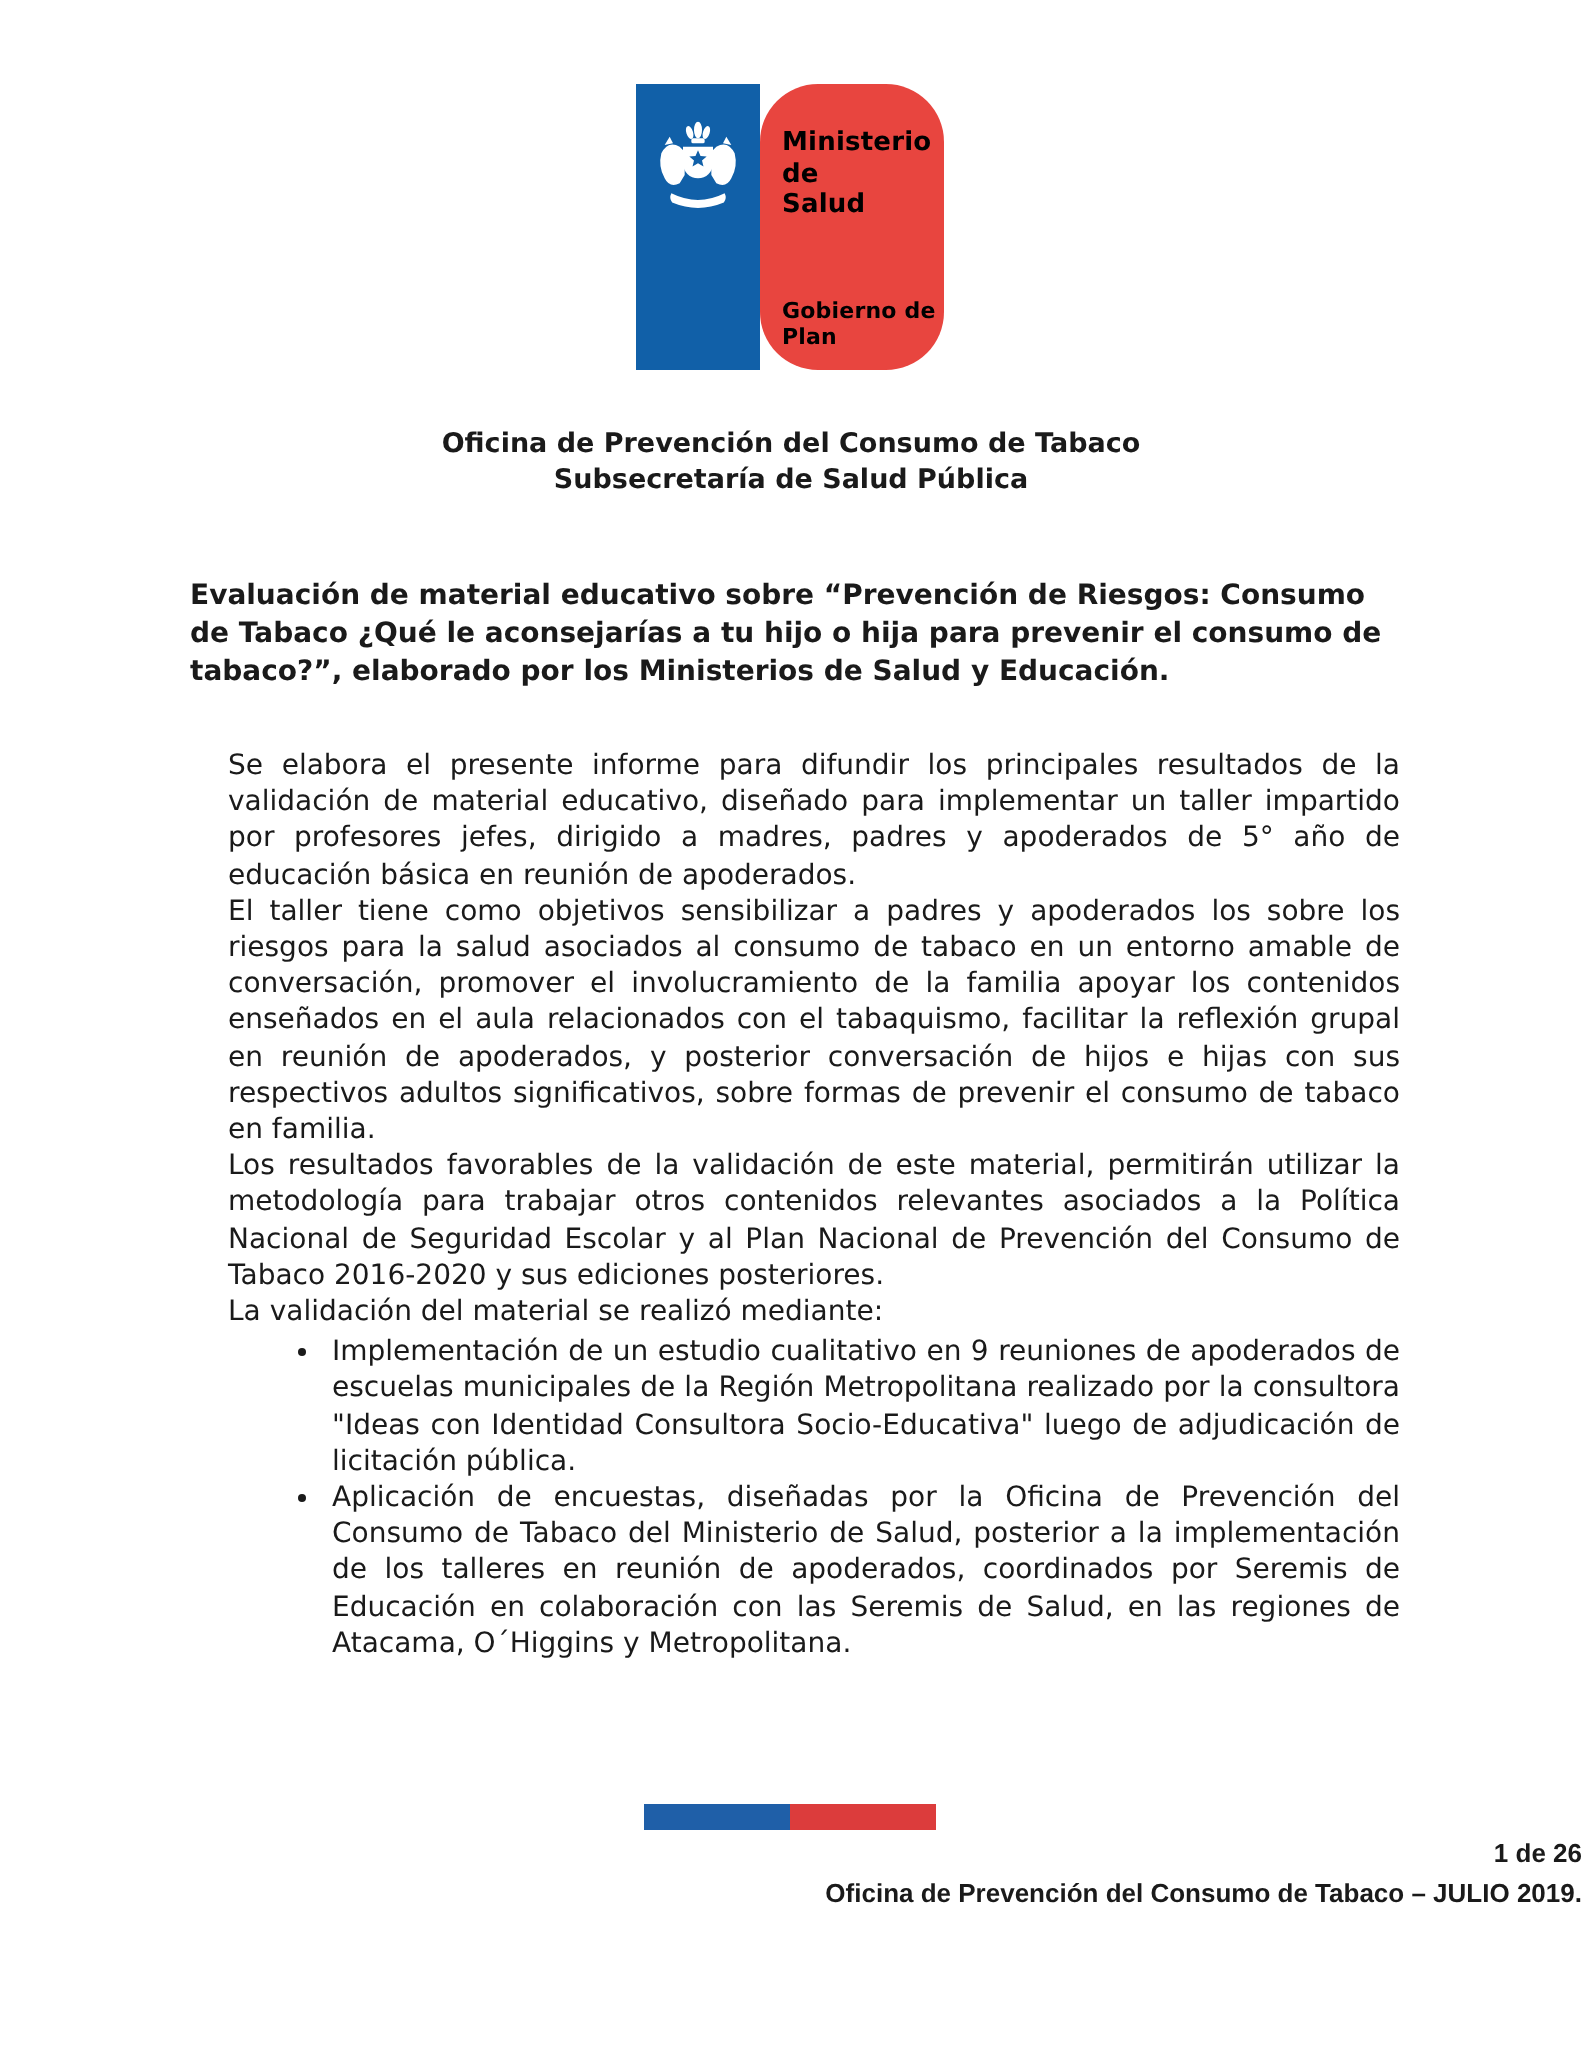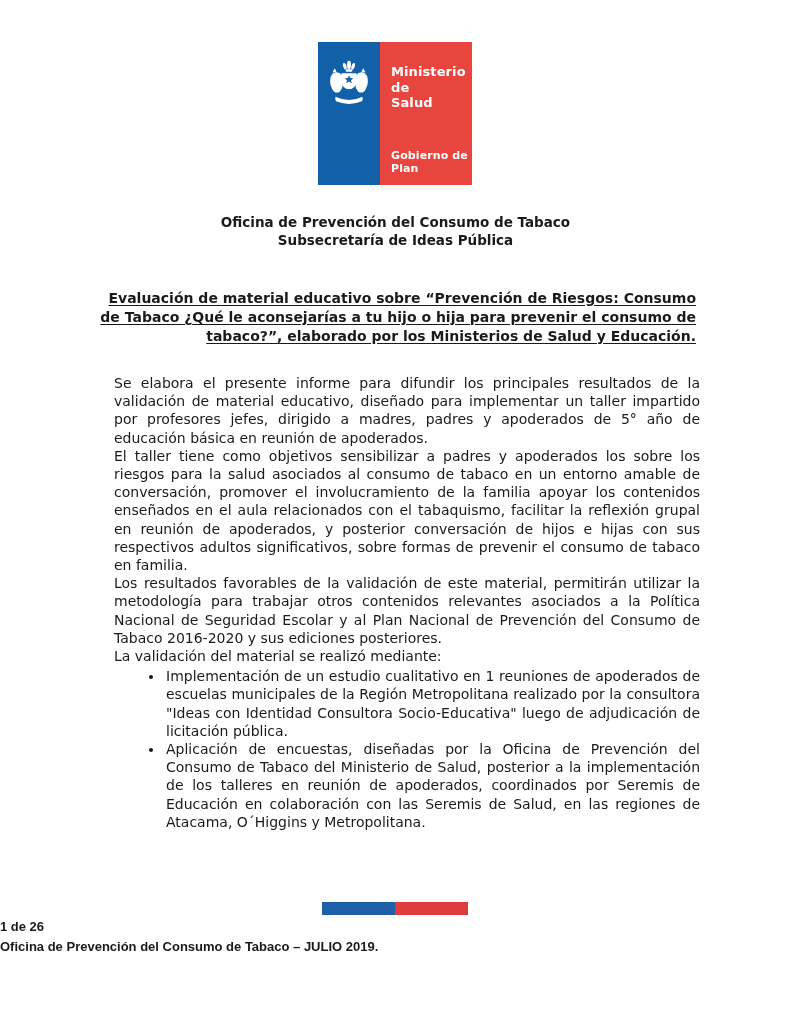--- a/index.html
+++ b/index.html
@@ -28,43 +28,42 @@
     width:62px;background:var(--logo-blue);
     position:relative;
   }
   .logo-blue svg{
     position:absolute;top:18px;left:50%;
     transform:translateX(-50%);
     width:52px;height:50px;
   }
   .logo-red{
     flex:1;background:var(--logo-red);
-    position:relative;color:#ffffff;
+    position:relative;color:#000000;border-radius:29px;
   }
   .ministry-name{
     position:absolute;top:22px;left:11px;
     font-weight:bold;font-size:13px;line-height:1.2;
     white-space:pre-line;letter-spacing:.1px;
   }
   .government-label{
     position:absolute;bottom:10px;left:11px;
     font-weight:bold;font-size:11px;letter-spacing:.1px;
   }
   
   .doc-header{
     position:absolute;top:201px;left:0;right:0;
     text-align:center;font-weight:bold;
     font-size:13.5px;line-height:18px;margin-top:12px;
   }
   
   .doc-title{
     position:absolute;top:289px;left:95px;width:601px;
-    text-align:right;font-weight:bold;
+    text-align:left;font-weight:bold;
     font-size:14px;line-height:19px;
-    text-decoration:underline;
     text-underline-offset:2px;
   }
   
   .doc-body{
     position:absolute;top:374px;left:104px;width:586px;
     font-size:14px;line-height:18.2px;
     text-align:justify;
     margin-left:10px;
   }
   .doc-body p{margin:0;}
@@ -77,26 +76,26 @@
   .doc-body li{margin:0;padding-left:2px;}
   
   .footer-bar{
     position:absolute;left:322px;top:902px;
     width:146px;height:13px;display:flex;
   }
   .footer-bar .half-blue{flex:1;background:var(--bar-blue);}
   .footer-bar .half-red{flex:1;background:var(--bar-red);}
   .page-number{
     position:absolute;top:919px;left:0;right:0;
-    text-align:left;font-weight:bold;font-size:13px;
+    text-align:right;font-weight:bold;font-size:13px;
     font-family:"Liberation Sans",sans-serif;
   }
   .footer-text{
     position:absolute;top:939px;left:0;right:0;
-    text-align:left;font-weight:bold;font-size:13px;
+    text-align:right;font-weight:bold;font-size:13px;
     font-family:"Liberation Sans",sans-serif;
   }
 </style>
 </head>
 <body>
 
 <div class="page">
 
   <div class="logo">
     <div class="logo-blue">
@@ -124,32 +123,32 @@
     </div>
     <div class="logo-red">
       <div class="ministry-name">Ministerio de
 Salud</div>
       <div class="government-label">Gobierno de Plan</div>
     </div>
   </div>
 
   <div class="doc-header">
     <div>Oficina de Prevención del Consumo de Tabaco</div>
-    <div>Subsecretaría de Ideas Pública</div>
+    <div>Subsecretaría de Salud Pública</div>
   </div>
 
   <div class="doc-title">Evaluación de material educativo sobre “Prevención de Riesgos: Consumo de Tabaco ¿Qué le aconsejarías a tu hijo o hija para prevenir el consumo de tabaco?”, elaborado por los Ministerios de Salud y Educación.</div>
 
   <div class="doc-body">
     <p>Se elabora el presente informe para difundir los principales resultados de la validación de material educativo, diseñado para implementar un taller impartido por profesores jefes, dirigido a madres, padres y apoderados de 5° año de educación básica en reunión de apoderados.</p>
     <p>El taller tiene como objetivos sensibilizar a padres y apoderados los sobre los riesgos para la salud asociados al consumo de tabaco en un entorno amable de conversación, promover el involucramiento de la familia apoyar los contenidos enseñados en el aula relacionados con el tabaquismo, facilitar la reflexión grupal en reunión de apoderados, y posterior conversación de hijos e hijas con sus respectivos adultos significativos,  sobre formas de prevenir el consumo de tabaco en familia.</p>
     <p>Los resultados favorables de la validación de este material, permitirán utilizar la metodología para trabajar otros contenidos relevantes asociados a la Política Nacional de Seguridad Escolar y al Plan Nacional de Prevención del Consumo de Tabaco 2016-2020 y sus ediciones posteriores.</p>
     <p class="list-intro">La validación del material se realizó mediante:</p>
     <ul>
-      <li>Implementación de un estudio cualitativo en 1 reuniones de apoderados de escuelas municipales de la Región Metropolitana realizado por la consultora "Ideas con Identidad Consultora Socio-Educativa" luego de adjudicación de licitación pública.</li>
+      <li>Implementación de un estudio cualitativo en 9 reuniones de apoderados de escuelas municipales de la Región Metropolitana realizado por la consultora "Ideas con Identidad Consultora Socio-Educativa" luego de adjudicación de licitación pública.</li>
       <li>Aplicación de encuestas, diseñadas por la Oficina de Prevención del Consumo de Tabaco del Ministerio de Salud, posterior a la implementación de los talleres en reunión de apoderados, coordinados por Seremis de Educación en colaboración con las Seremis de Salud, en las regiones de Atacama, O´Higgins y Metropolitana.</li>
     </ul>
   </div>
 
   <div class="footer-bar">
     <span class="half-blue"></span>
     <span class="half-red"></span>
   </div>
   <div class="page-number">1 de 26</div>
   <div class="footer-text">Oficina de Prevención del Consumo de Tabaco – JULIO 2019.</div>

